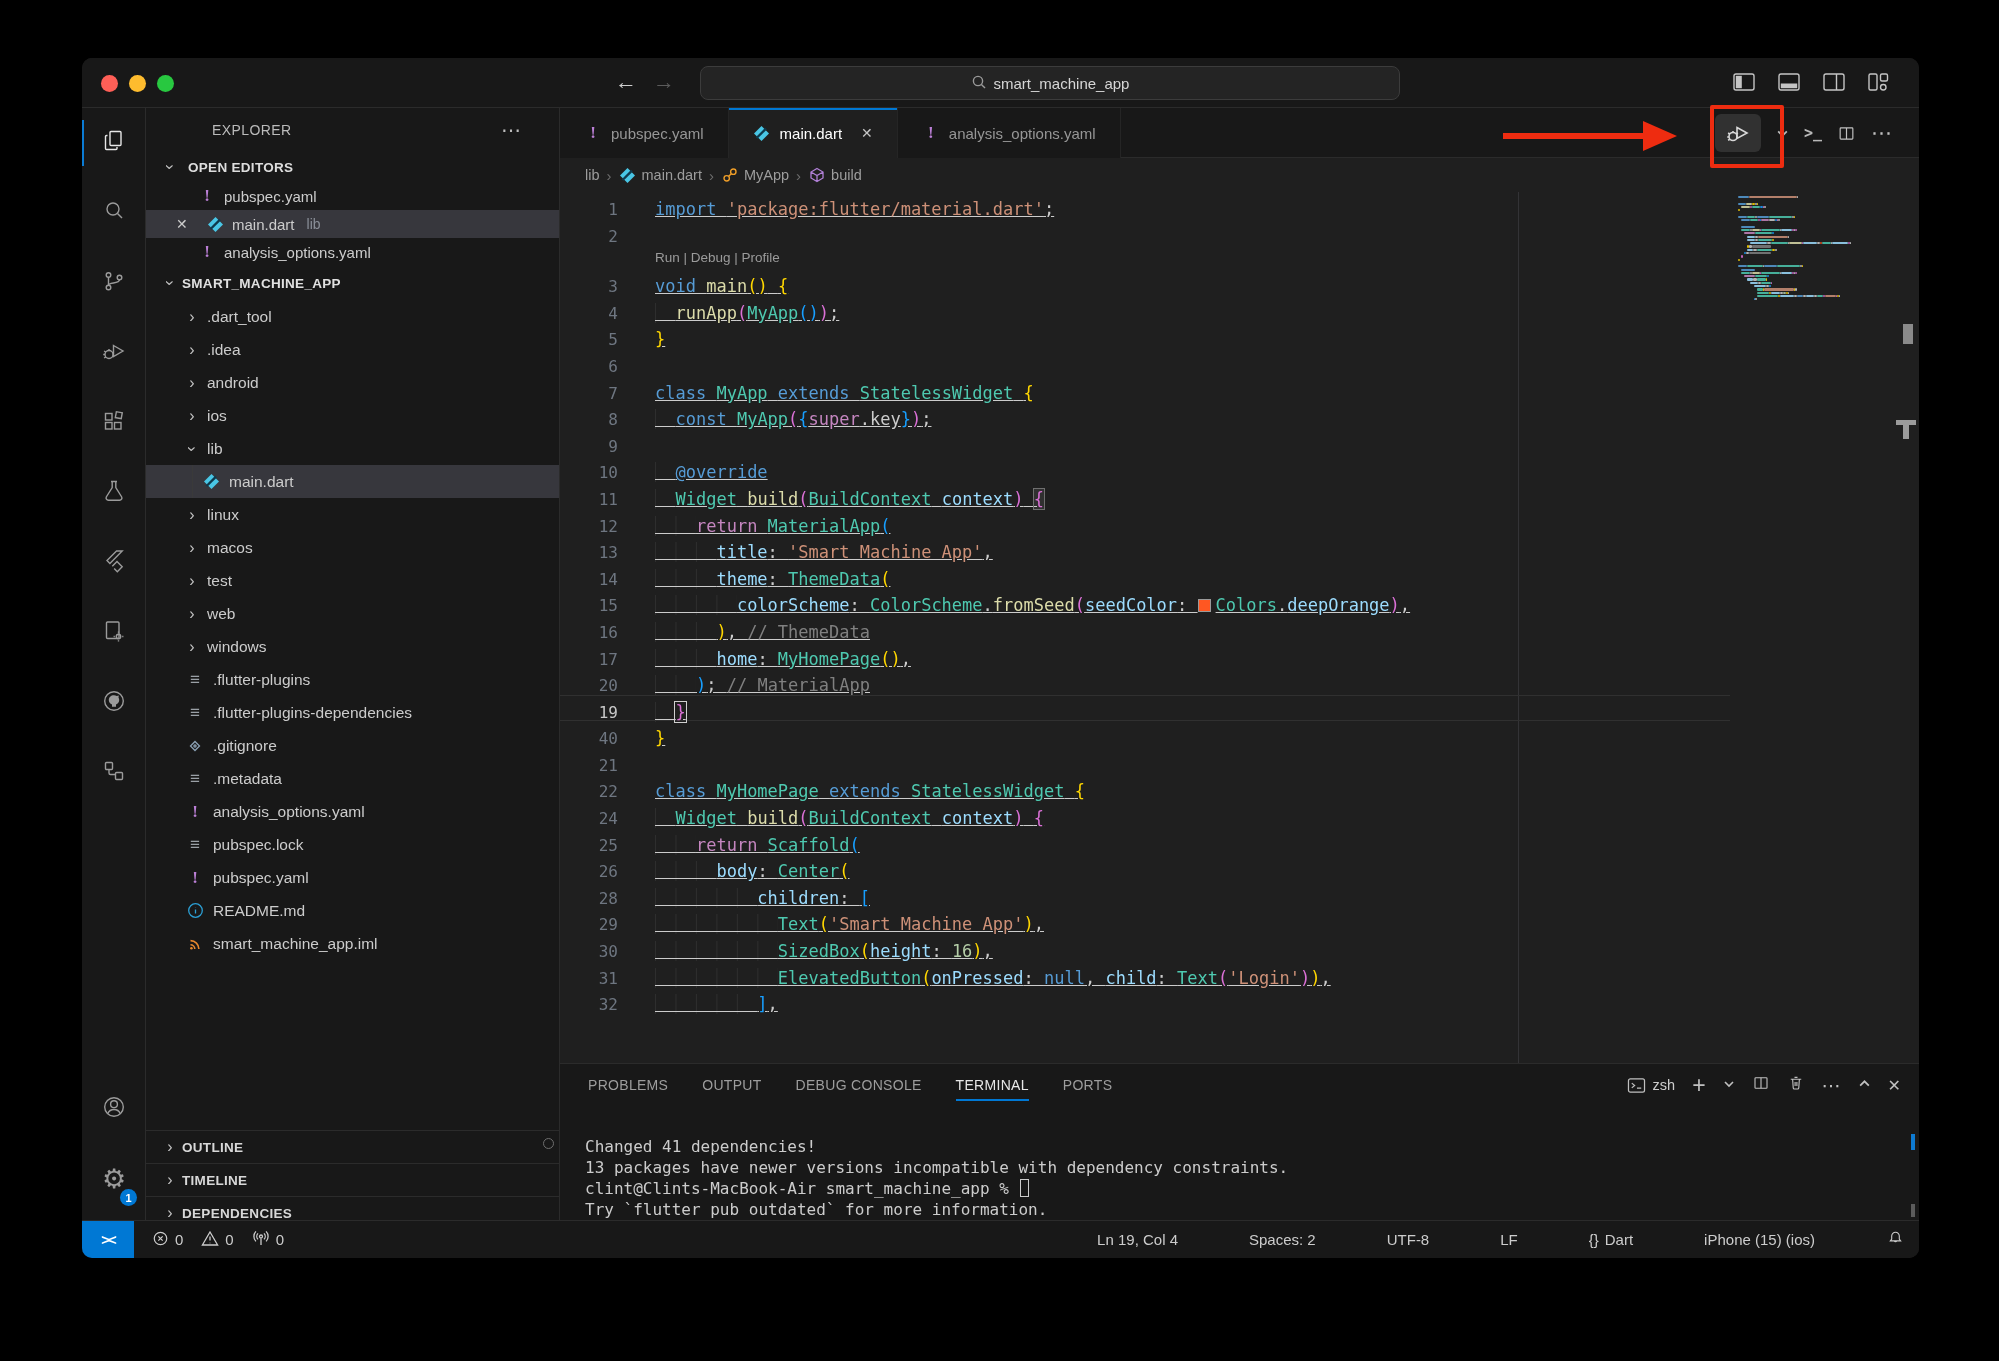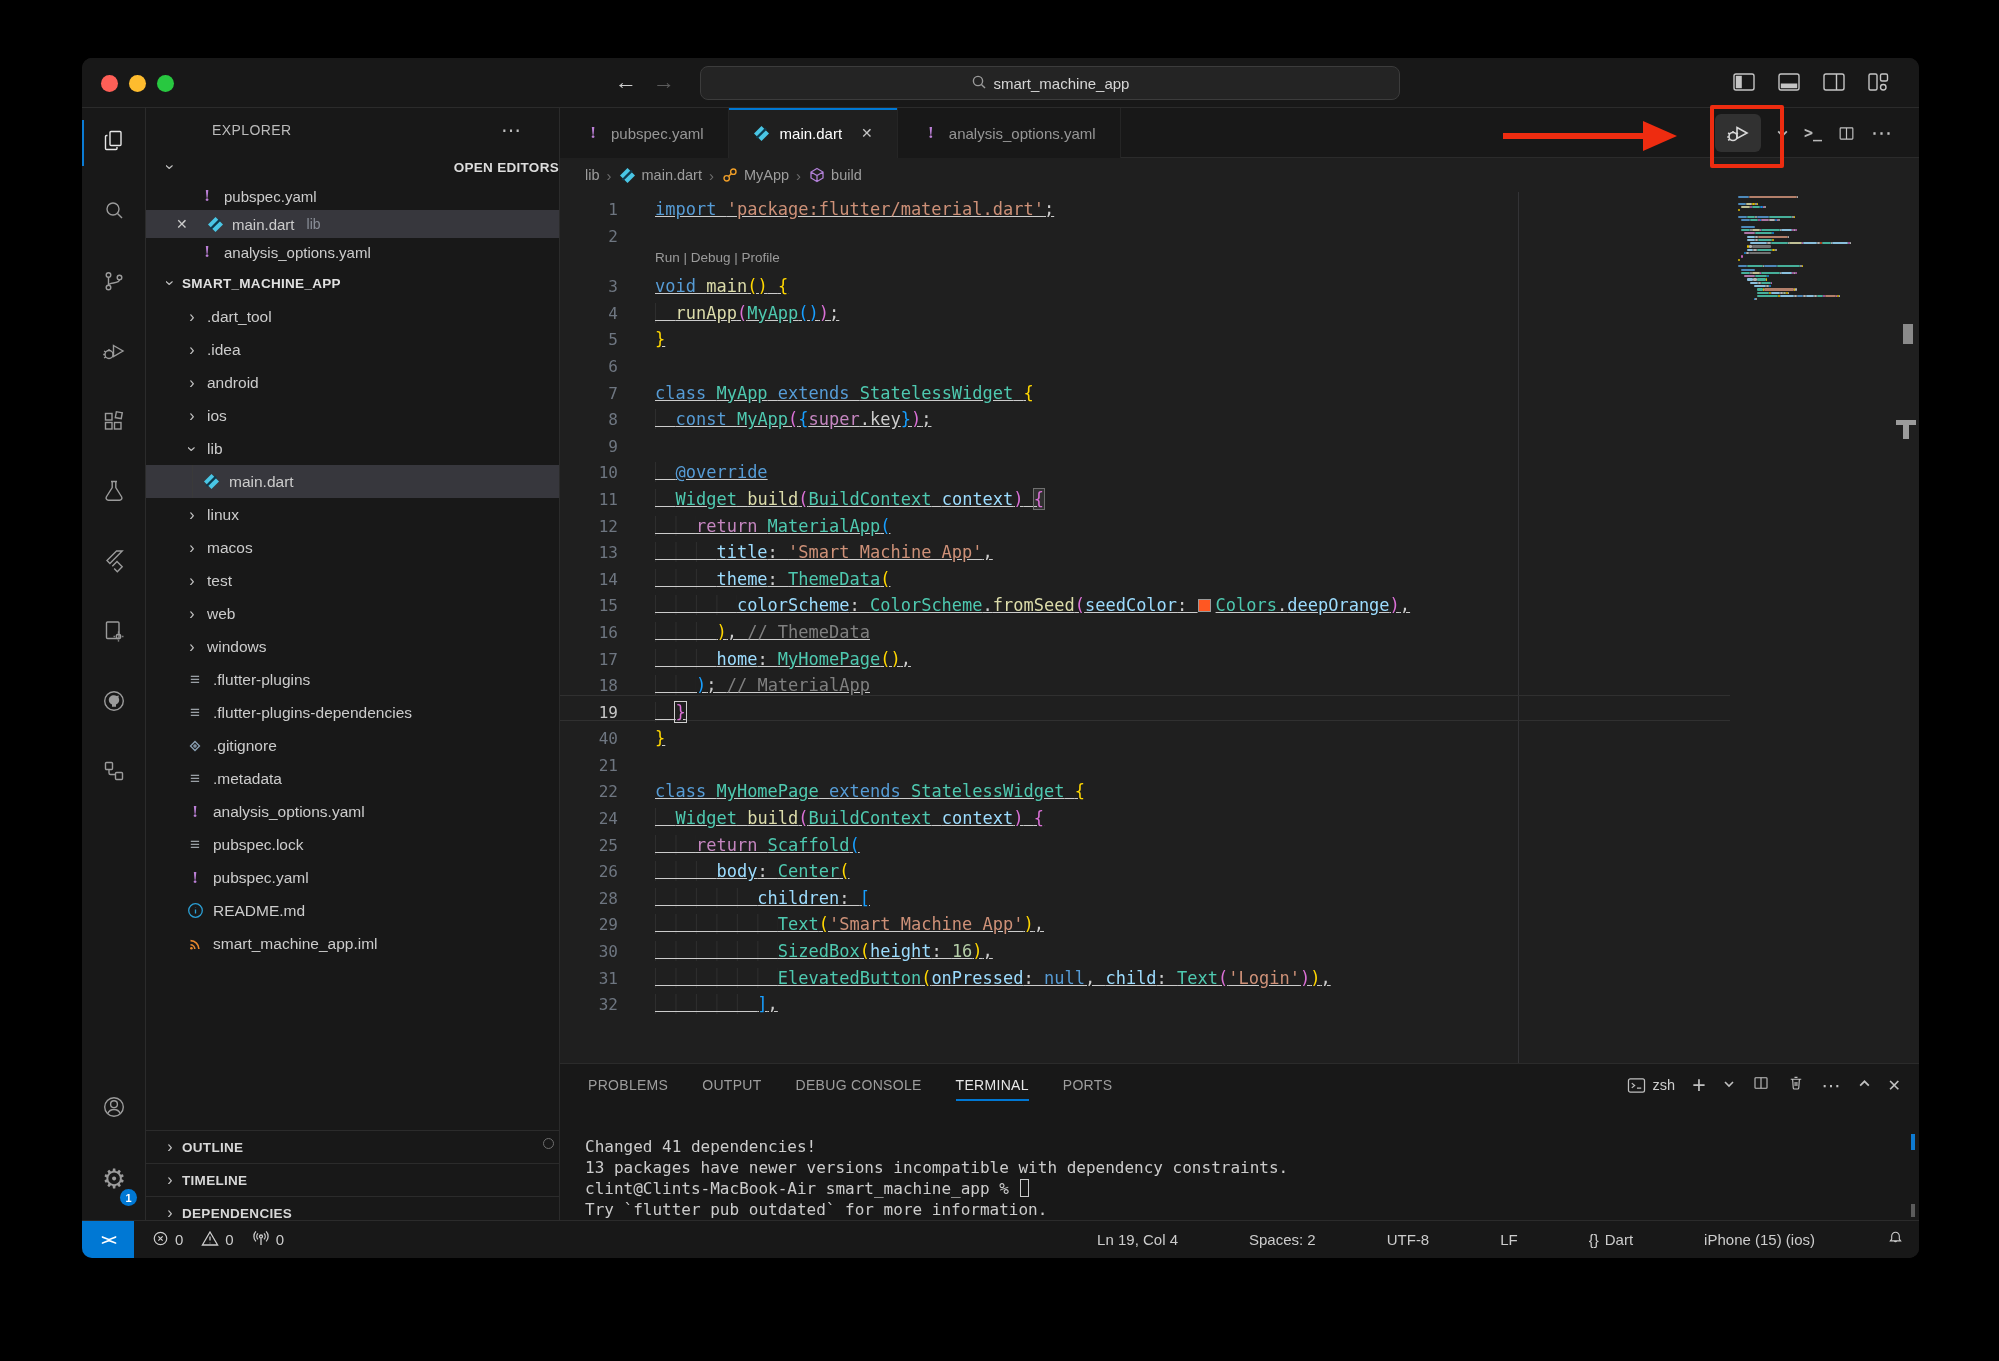--- a/index.html
+++ b/index.html
@@ -29,21 +29,21 @@
   .ab-item.active::before{content:"";position:absolute;left:0;top:12px;bottom:12px;width:2px;background:#0a7bd4;}
   .ab-bottom{position:absolute;bottom:6px;left:0;width:64px;}
   .badge{position:absolute;right:9px;bottom:8px;width:17px;height:17px;border-radius:50%;background:var(--accent);
     color:#fff;font-size:11px;display:flex;align-items:center;justify-content:center;font-weight:bold;}
   .gear-txt{font-size:27px;color:#9b9b9b;line-height:1;}
   
   #sidebar{position:absolute;left:64px;top:50px;width:414px;height:1112px;background:var(--bg-dark);border-right:1px solid var(--border);overflow:hidden;}
   #sb-head{height:44px;display:flex;align-items:center;padding:0 38px 0 66px;justify-content:space-between;}
   #sb-title{font-size:14px;color:#bbbbbb;letter-spacing:.4px;}
   .sb-more{color:#bdbdbd;font-size:20px;}
-  .sec-head{height:30px;display:flex;align-items:center;gap:12px;padding-left:18px;font-size:13.5px;font-weight:bold;color:#dddddd;letter-spacing:.3px;justify-content:space-between;}
+  .sec-head{height:30px;display:flex;align-items:center;gap:12px;padding-left:18px;font-size:13.5px;font-weight:bold;color:#dddddd;letter-spacing:.3px;}
   .chev{display:inline-block;color:#c2c2c2;font-size:16px;font-weight:normal;width:12px;text-align:center;}
   .chev.exp{transform:rotate(90deg);}
   .oe-row{height:28px;display:flex;align-items:center;padding-left:52px;font-size:15px;gap:8px;position:relative;}
   .oe-row .close-x{width:22px;color:#cccccc;font-size:14px;}
   .oe-row.selected{background:var(--sel);}
   .oe-detail{color:#8a8f98;margin-left:4px;font-size:14px;}
   .proj-head{height:34px;display:flex;align-items:center;gap:6px;padding-left:18px;font-size:13.5px;font-weight:bold;color:#e0e0e0;letter-spacing:.3px;}
   .tree-row{height:33px;display:flex;align-items:center;font-size:15.5px;gap:9px;padding-left:40px;position:relative;}
   .tree-row.child{padding-left:56px;}
   .tree-row.child::before{content:"";position:absolute;left:46px;top:0;bottom:0;width:1px;background:#3a3a3a;}
@@ -516,21 +516,21 @@
             <div class="code-row"><span class="gut">8</span><span class="code-text"><span class="tk-ind">  </span><span class="tk-kw">const </span><span class="tk-type">MyApp</span><span class="tk-b2">(</span><span class="tk-b3">{</span><span class="tk-ctl">super</span><span class="tk-fg">.key</span><span class="tk-b3">}</span><span class="tk-b2">)</span><span class="tk-fg">;</span></span></div>
             <div class="code-row"><span class="gut">9</span><span class="code-text"></span></div>
             <div class="code-row"><span class="gut">10</span><span class="code-text"><span class="tk-ind">  </span><span class="tk-kw">@override</span></span></div>
             <div class="code-row"><span class="gut">11</span><span class="code-text"><span class="tk-ind">  </span><span class="tk-type">Widget</span><span class="tk-fg"> </span><span class="tk-fn">build</span><span class="tk-b2">(</span><span class="tk-type">BuildContext</span><span class="tk-fg"> </span><span class="tk-prop">context</span><span class="tk-b2">)</span><span class="tk-fg"> </span><span class="tk-b2 match">{</span></span></div>
             <div class="code-row"><span class="gut">12</span><span class="code-text"><span class="tk-ind">    </span><span class="tk-ctl">return </span><span class="tk-type">MaterialApp</span><span class="tk-b3">(</span></span></div>
             <div class="code-row"><span class="gut">13</span><span class="code-text"><span class="tk-ind">      </span><span class="tk-prop">title</span><span class="tk-fg">: </span><span class="tk-str">'Smart Machine App'</span><span class="tk-fg">,</span></span></div>
             <div class="code-row"><span class="gut">14</span><span class="code-text"><span class="tk-ind">      </span><span class="tk-prop">theme</span><span class="tk-fg">: </span><span class="tk-type">ThemeData</span><span class="tk-b1">(</span></span></div>
             <div class="code-row"><span class="gut">15</span><span class="code-text"><span class="tk-ind">        </span><span class="tk-prop">colorScheme</span><span class="tk-fg">: </span><span class="tk-type">ColorScheme</span><span class="tk-fg">.</span><span class="tk-fn">fromSeed</span><span class="tk-b2">(</span><span class="tk-prop">seedColor</span><span class="tk-fg">: </span><span class="swatch" style="background: rgb(255, 87, 34);"></span><span class="tk-type">Colors</span><span class="tk-fg">.</span><span class="tk-prop">deepOrange</span><span class="tk-b2">)</span><span class="tk-fg">,</span></span></div>
             <div class="code-row"><span class="gut">16</span><span class="code-text"><span class="tk-ind">      </span><span class="tk-b1">)</span><span class="tk-fg">, </span><span class="tk-cmt">// ThemeData</span></span></div>
             <div class="code-row"><span class="gut">17</span><span class="code-text"><span class="tk-ind">      </span><span class="tk-prop">home</span><span class="tk-fg">: </span><span class="tk-type">MyHomePage</span><span class="tk-b1">()</span><span class="tk-fg">,</span></span></div>
-            <div class="code-row"><span class="gut">18</span><span class="code-text"><span class="tk-ind">    </span><span class="tk-b3">)</span><span class="tk-fg">; </span><span class="tk-cmt">// MaterialApp</span></span></div>
+            <div class="code-row"><span class="gut">20</span><span class="code-text"><span class="tk-ind">    </span><span class="tk-b3">)</span><span class="tk-fg">; </span><span class="tk-cmt">// MaterialApp</span></span></div>
             <div class="code-row cur"><span class="gut">19</span><span class="code-text"><span class="tk-ind">  </span><span class="tk-b2 cursor">}</span></span></div>
             <div class="code-row"><span class="gut">40</span><span class="code-text"><span class="tk-b1">}</span></span></div>
             <div class="code-row"><span class="gut">21</span><span class="code-text"></span></div>
             <div class="code-row"><span class="gut">22</span><span class="code-text"><span class="tk-kw">class </span><span class="tk-type">MyHomePage</span><span class="tk-fg"> </span><span class="tk-kw">extends </span><span class="tk-type">StatelessWidget</span><span class="tk-fg"> </span><span class="tk-b1">{</span></span></div>
             <div class="code-row"><span class="gut">24</span><span class="code-text"><span class="tk-ind">  </span><span class="tk-type">Widget</span><span class="tk-fg"> </span><span class="tk-fn">build</span><span class="tk-b2">(</span><span class="tk-type">BuildContext</span><span class="tk-fg"> </span><span class="tk-prop">context</span><span class="tk-b2">)</span><span class="tk-fg"> </span><span class="tk-b2">{</span></span></div>
             <div class="code-row"><span class="gut">25</span><span class="code-text"><span class="tk-ind">    </span><span class="tk-ctl">return </span><span class="tk-type">Scaffold</span><span class="tk-b3">(</span></span></div>
             <div class="code-row"><span class="gut">26</span><span class="code-text"><span class="tk-ind">      </span><span class="tk-prop">body</span><span class="tk-fg">: </span><span class="tk-type">Center</span><span class="tk-b1">(</span></span></div>
             <div class="code-row"><span class="gut">28</span><span class="code-text"><span class="tk-ind">          </span><span class="tk-prop">children</span><span class="tk-fg">: </span><span class="tk-b3">[</span></span></div>
             <div class="code-row"><span class="gut">29</span><span class="code-text"><span class="tk-ind">            </span><span class="tk-type">Text</span><span class="tk-b1">(</span><span class="tk-str">'Smart Machine App'</span><span class="tk-b1">)</span><span class="tk-fg">,</span></span></div>
             <div class="code-row"><span class="gut">30</span><span class="code-text"><span class="tk-ind">            </span><span class="tk-type">SizedBox</span><span class="tk-b1">(</span><span class="tk-prop">height</span><span class="tk-fg">: </span><span class="tk-num">16</span><span class="tk-b1">)</span><span class="tk-fg">,</span></span></div>

